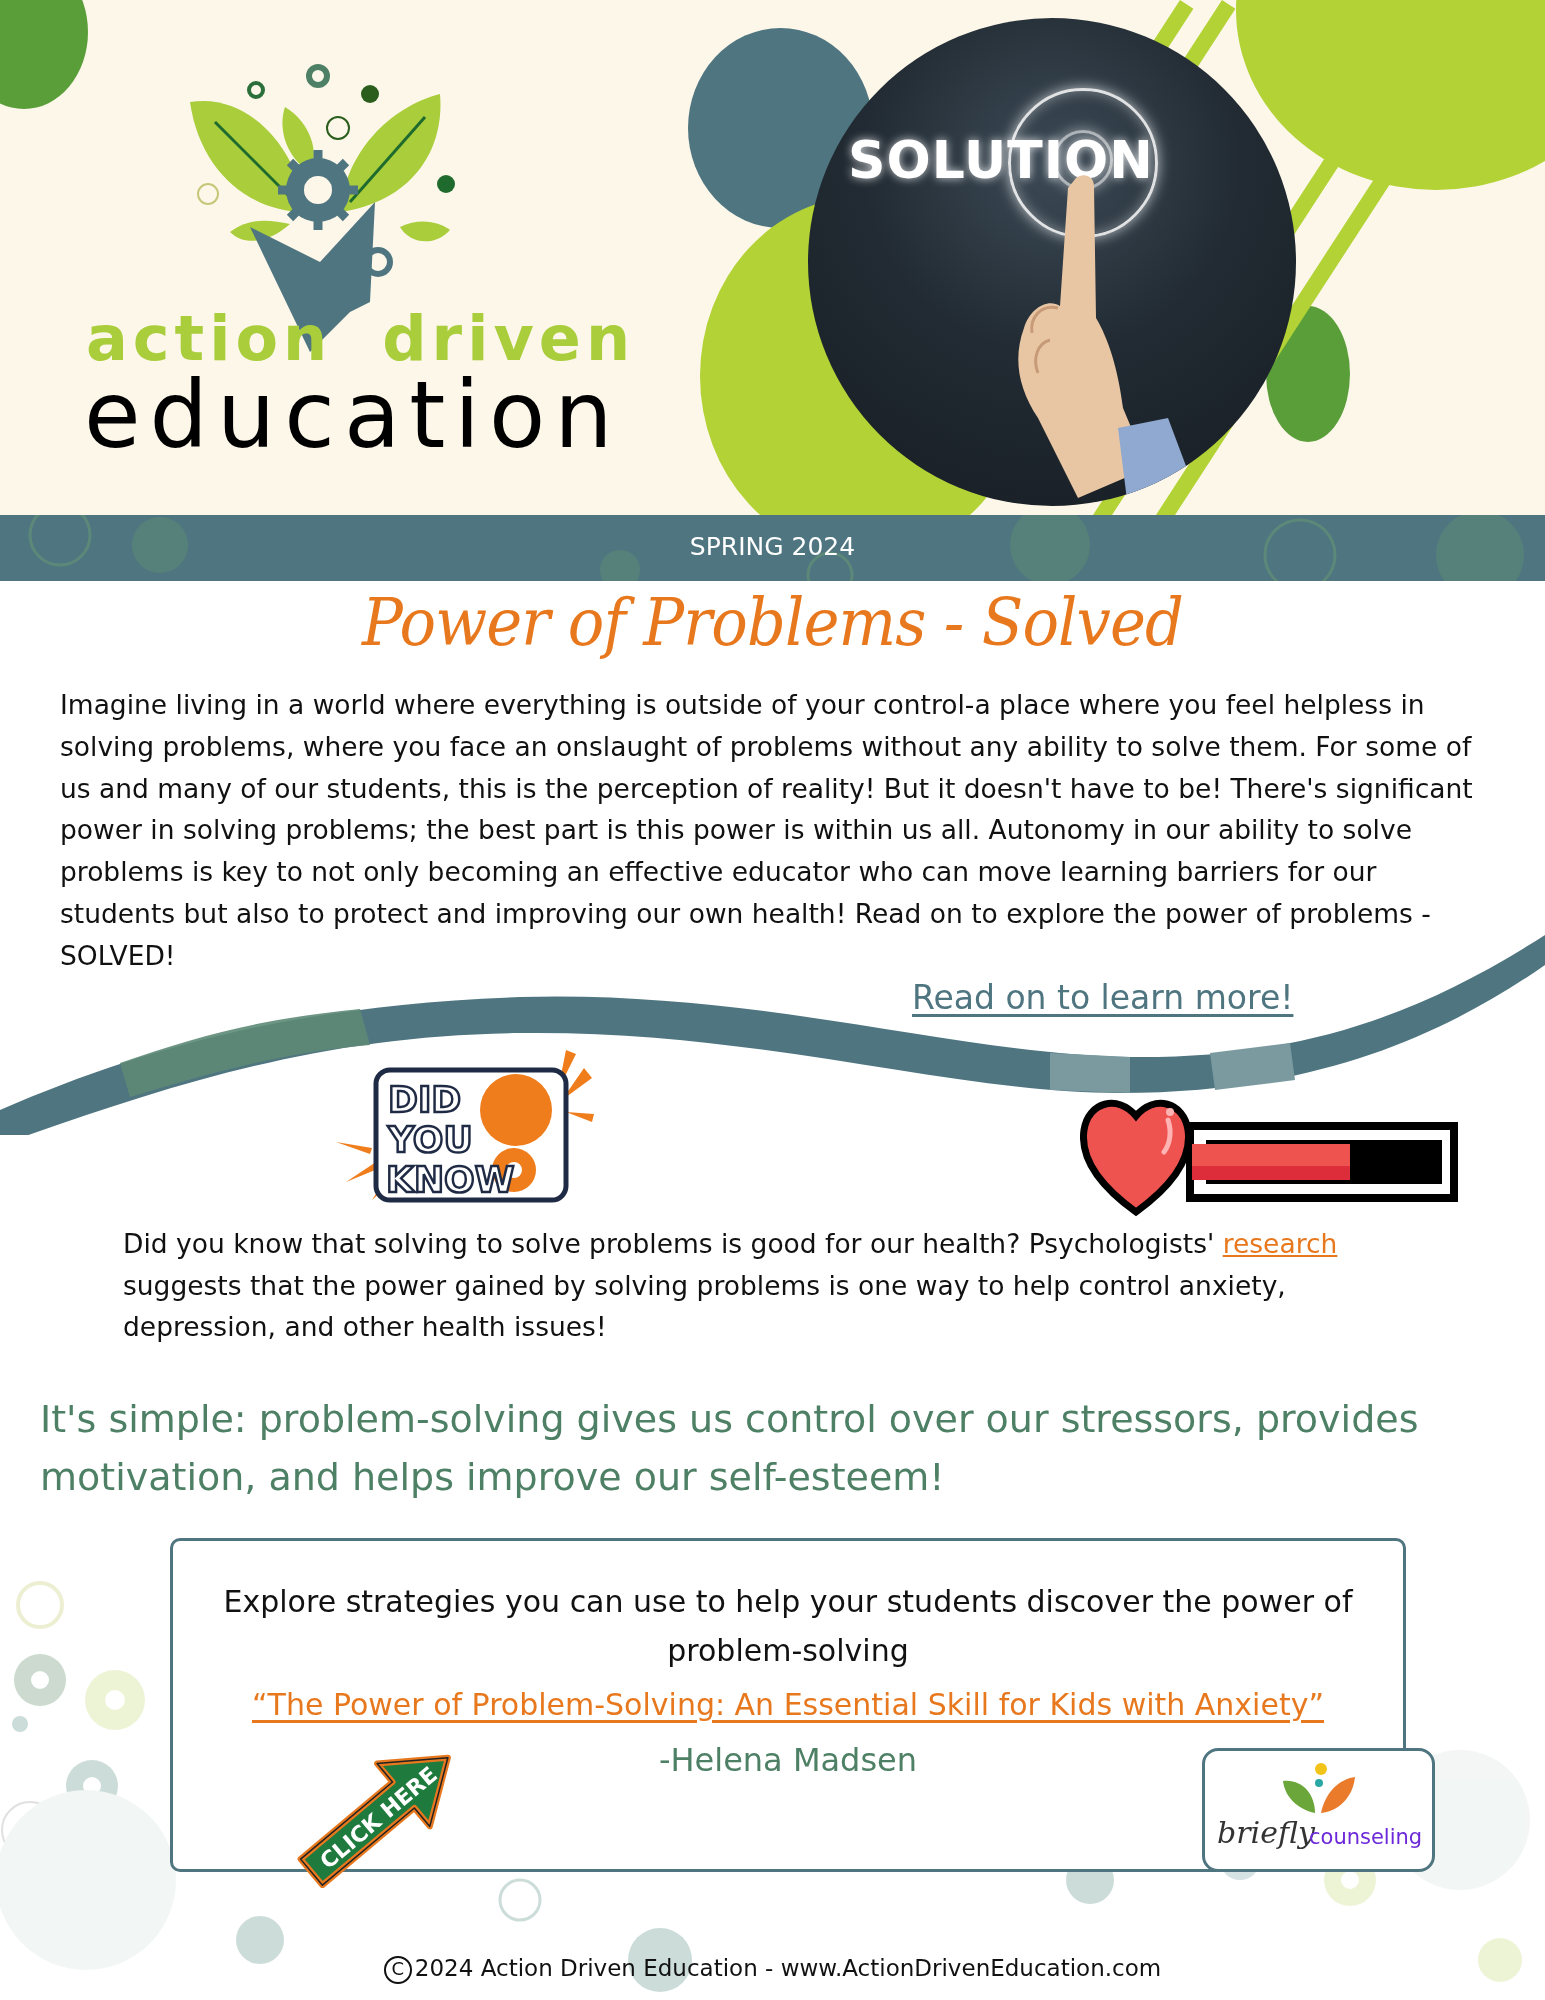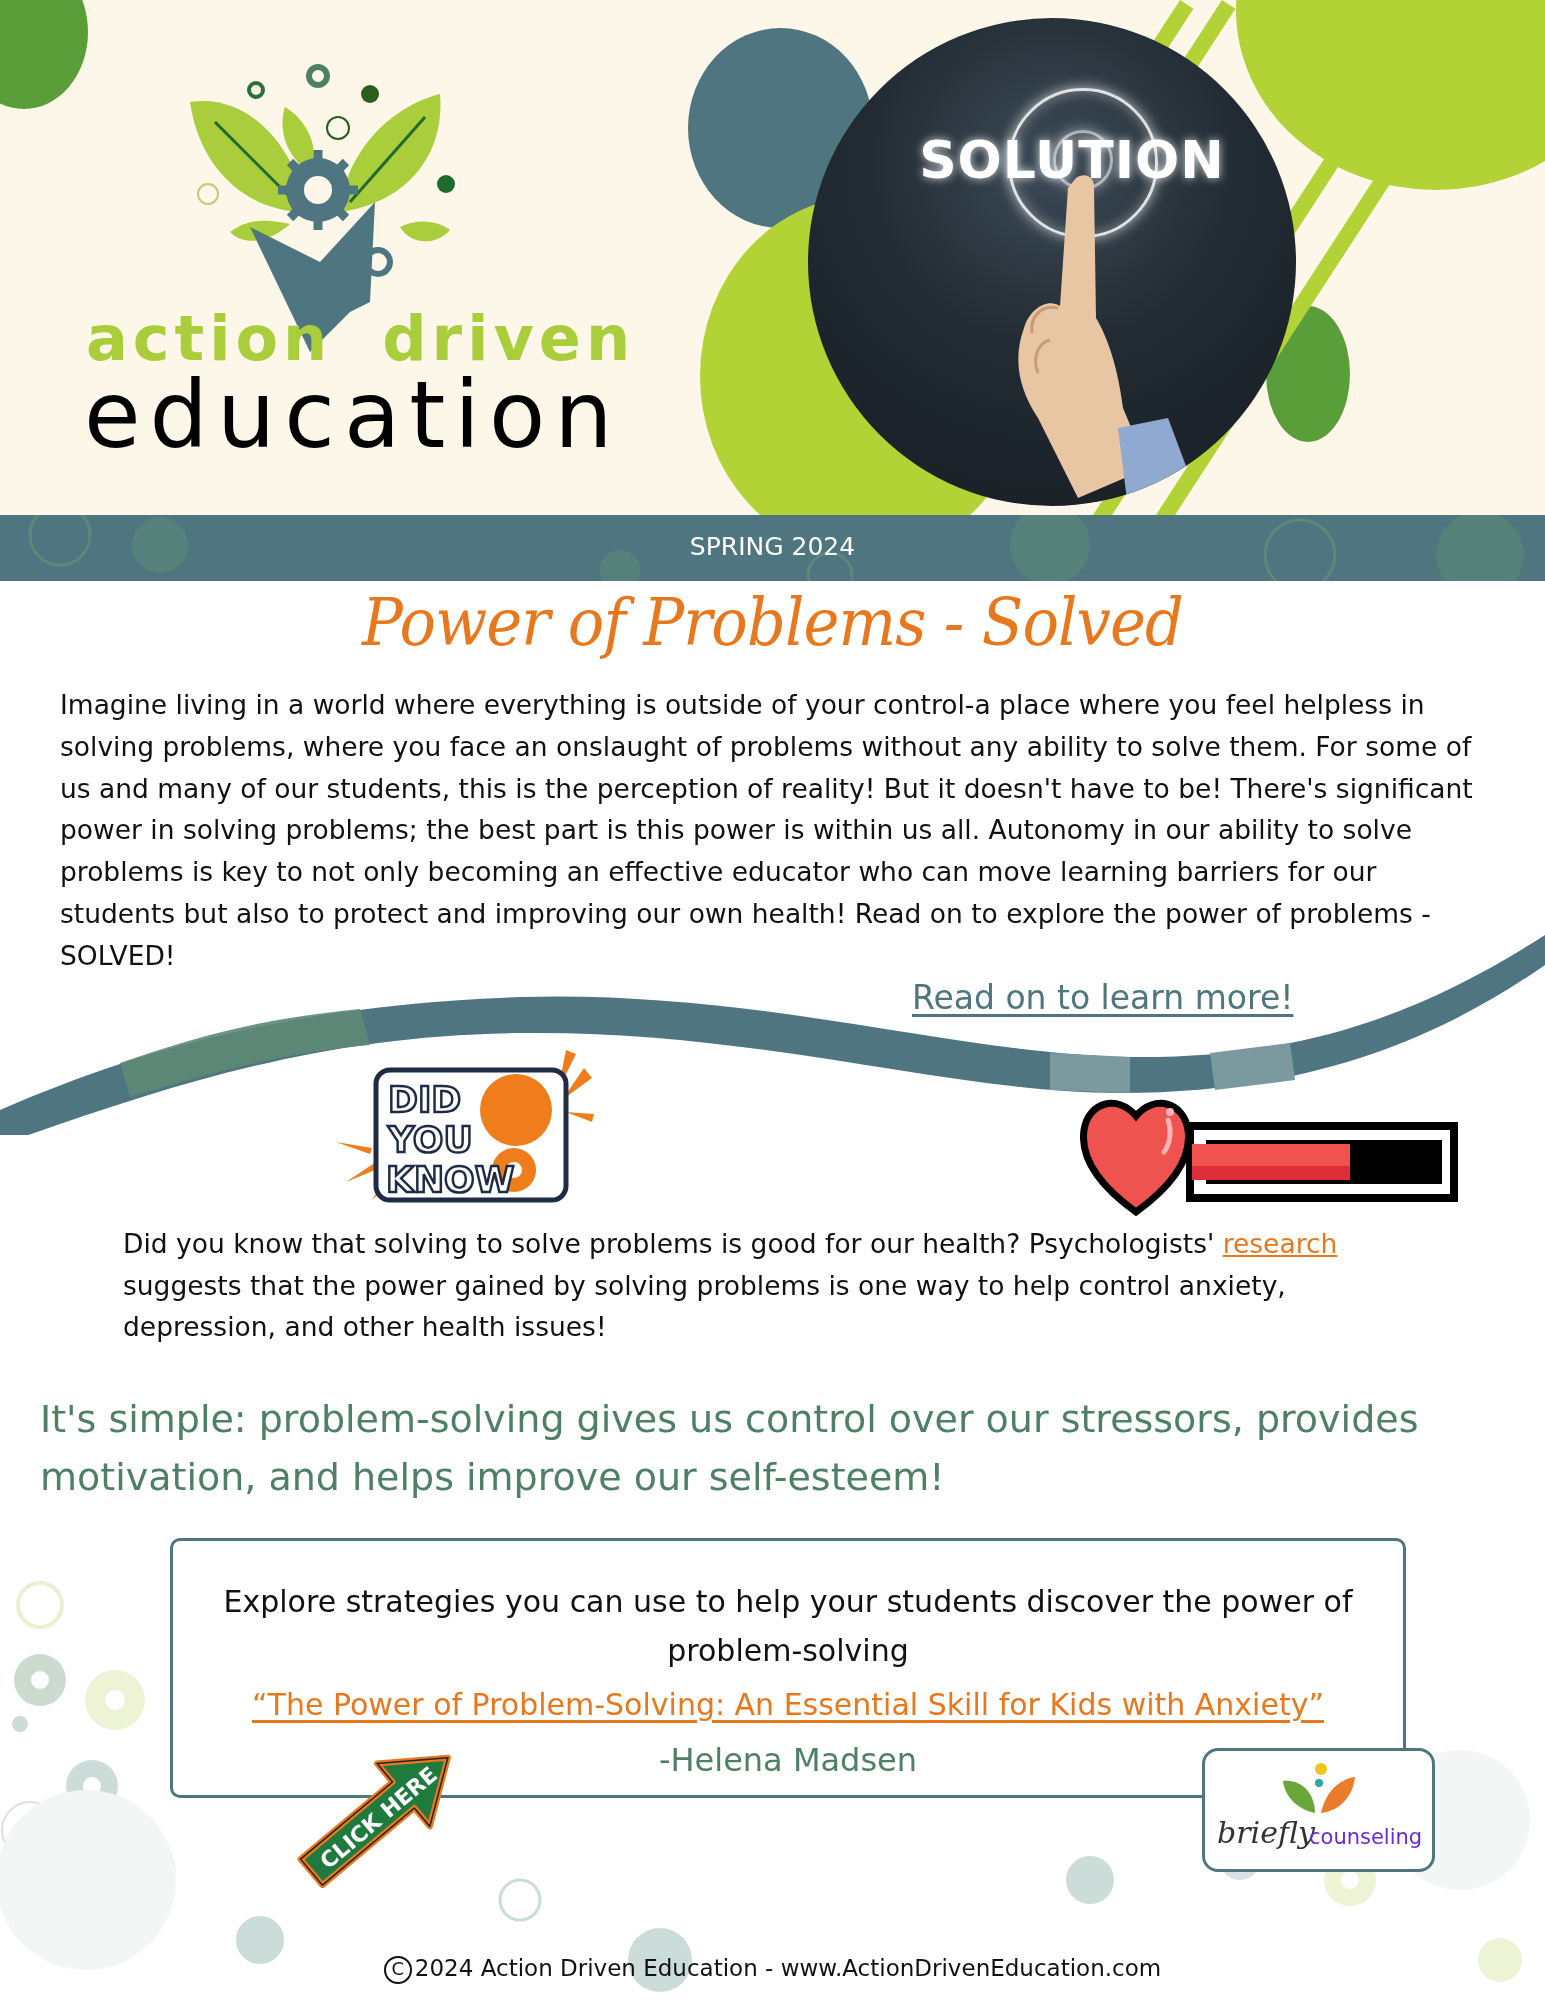--- a/index.html
+++ b/index.html
@@ -11,42 +11,42 @@
   .circ { position: absolute; border-radius: 50%; }
   .stripe { position: absolute; width: 16px; height: 900px; background: #b2d235; transform-origin: top left; }
 
   .logo-text-1 { position: absolute; left: 86px; top: 302px; font-family: "DejaVu Sans", sans-serif; font-weight: bold; font-size: 62px; letter-spacing: 5px; color: #a9cd3b; }
   .logo-text-1 .gap { display: inline-block; width: 50px; }
   .logo-text-2 { position: absolute; left: 84px; top: 362px; font-family: "DejaVu Sans", sans-serif; font-size: 92px; letter-spacing: 9px; color: #000000; }
 
   .photo { position: absolute; left: 808px; top: 18px; width: 488px; height: 488px; border-radius: 50%; overflow: hidden;
            background: radial-gradient(circle at 50% 30%, #3c4a56 0%, #222b33 45%, #161c22 100%); }
   .photo-ring { position: absolute; border: 3px solid rgba(255,255,255,0.85); border-radius: 50%; box-shadow: 0 0 14px rgba(255,255,255,0.7), inset 0 0 14px rgba(255,255,255,0.4); }
-  .solution-word { position: absolute; left: 0; top: 112px; width: 100%; text-align: center; font-family: "DejaVu Sans", sans-serif; font-weight: bold; font-size: 52px; color: #ffffff; letter-spacing: 1px; text-shadow: 0 0 10px rgba(255,255,255,0.8); padding-left: 40px; }
+  .solution-word { position: absolute; left: 0; top: 112px; width: 100%; font-family: "DejaVu Sans", sans-serif; font-weight: bold; font-size: 52px; color: #ffffff; letter-spacing: 1px; text-shadow: 0 0 10px rgba(255,255,255,0.8); padding-left: 40px; }
 
   .banner { position: absolute; left: 0; top: 515px; width: 1545px; height: 66px; background: #4f7680; overflow: hidden; padding-left: 28px; }
   .banner-text { position: absolute; left: 0; top: 17px; width: 100%; text-align: center; font-family: "DejaVu Sans", sans-serif; font-size: 25px; color: #ffffff; }
 
   
   .title { position: absolute; left: 0; top: 584px; width: 1545px; text-align: center; font-family: "DejaVu Serif", serif; font-style: italic; font-size: 66px; color: #e8781e; letter-spacing: -1px; transform: scaleX(0.92); }
   .intro { position: absolute; left: 60px; top: 684px; width: 1440px; font-size: 26.5px; line-height: 41.8px; color: #111; }
 
   .wave { position: absolute; left: 0; top: 935px; width: 1545px; height: 200px; }
   .readmore { position: absolute; left: 912px; top: 978px; font-size: 33px; color: #4f7680; text-decoration: underline; text-underline-offset: 5px; }
 
   
   .dyk-badge { position: absolute; left: 336px; top: 1050px; width: 270px; height: 160px; }
   .health-bar { position: absolute; left: 1080px; top: 1088px; width: 380px; height: 130px; }
   .dyk-text { position: absolute; left: 123px; top: 1223px; width: 1320px; font-size: 26.5px; line-height: 41.5px; color: #111; }
   .dyk-text a { color: #e8781e; text-decoration: underline; }
   .quote { position: absolute; left: 40px; top: 1390px; width: 1465px; text-align: left; font-size: 38px; line-height: 58px; color: #4e8066; }
 
   
   .gear-bg { position: absolute; left: 0; top: 1540px; width: 1545px; height: 460px; }
-  .box { position: absolute; left: 170px; top: 1538px; width: 1236px; height: 260px; border: 3px solid #4f7680; border-radius: 10px; background: #ffffff; }
+  .box { position: absolute; left: 170px; top: 1538px; width: 1236px; height: 334px; border: 3px solid #4f7680; border-radius: 10px; background: #ffffff; }
   .box-lead { position: absolute; left: 0; top: 36px; width: 100%; text-align: center; font-size: 30px; line-height: 49px; color: #111; padding: 0 30px; }
   .box-link { position: absolute; left: 0; top: 146px; width: 100%; text-align: center; font-size: 30px; color: #e8781e; text-decoration: underline; text-underline-offset: 5px; }
   .box-author { position: absolute; left: 0; top: 200px; width: 100%; text-align: center; font-size: 32px; color: #4e8066; }
 
   .click-arrow { position: absolute; left: 292px; top: 1738px; width: 180px; height: 150px; }
   .briefly { position: absolute; left: 1202px; top: 1748px; width: 233px; height: 124px; border: 3px solid #4f7680; border-radius: 16px; background: #ffffff; }
   .briefly-script { position: absolute; left: 12px; top: 64px; font-family: "DejaVu Serif", serif; font-style: italic; font-size: 30px; color: #333; }
   .briefly-word { position: absolute; left: 104px; top: 74px; font-size: 21px; color: #6d28d9; }
 
   .footer { position: absolute; left: 0; top: 1955px; width: 1545px; text-align: center; font-size: 23px; color: #111; }

